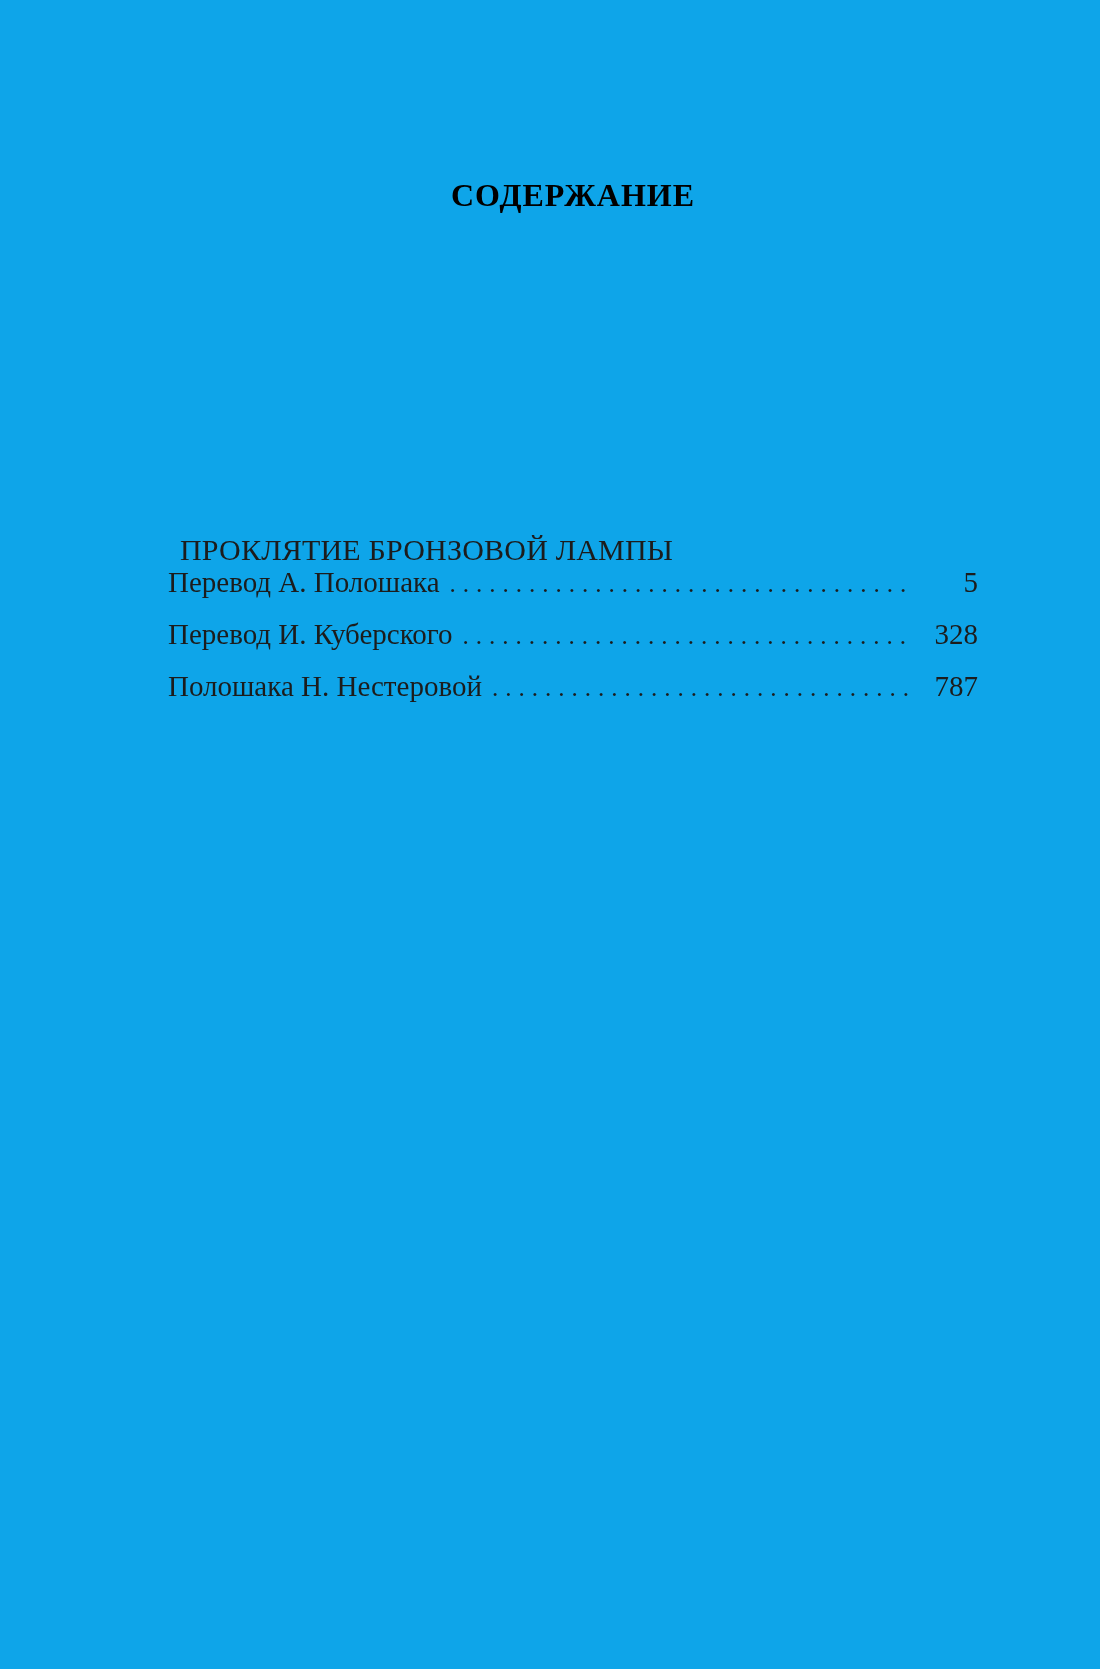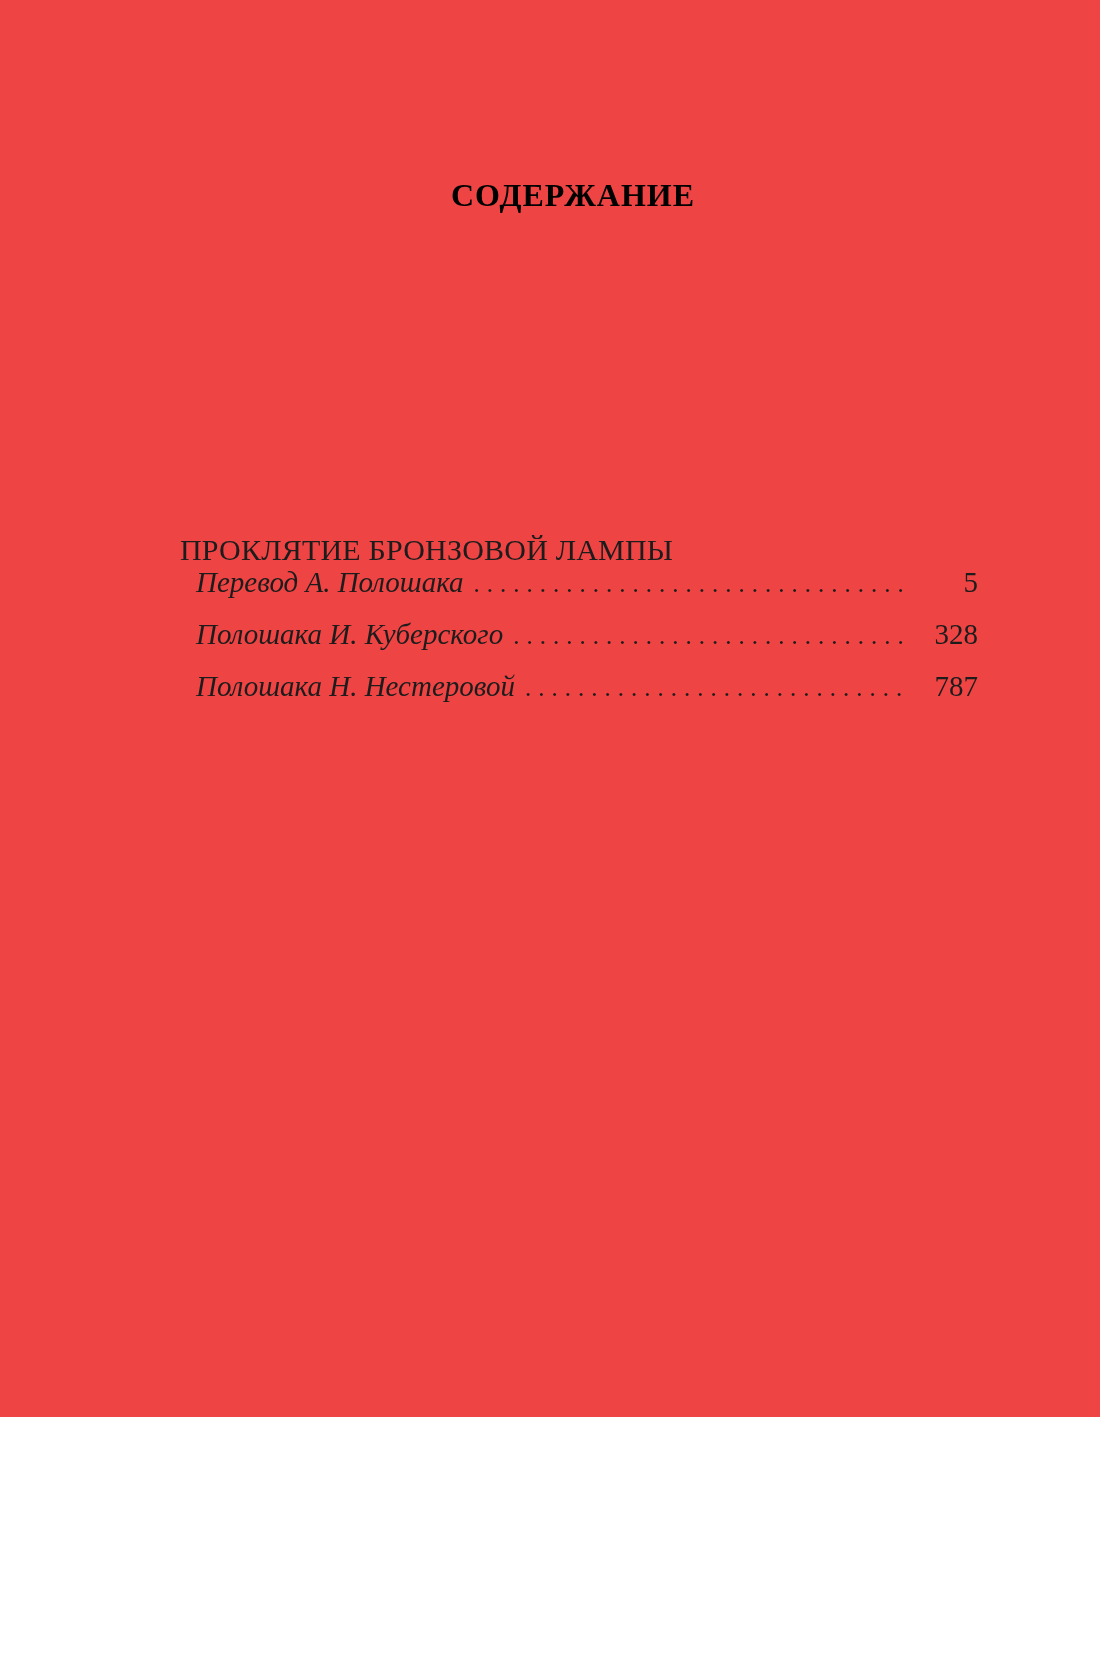--- a/index.html
+++ b/index.html
@@ -3,22 +3,22 @@
 <meta charset="utf-8">
 <style>
   html, body {
     margin: 0;
     padding: 0;
     background: #ffffff;
   }
   .page {
     position: relative;
     width: 1100px;
-    height: 1417px;
-    background: #ef4444;
+    height: 1669px;
+    background: #0ea5e9;
     overflow: hidden;
     font-family: "Liberation Serif", serif;
     color: #1c1c1c;
   }
   .content {
     position: absolute;
     left: 168px;
     top: 175px;
     width: 810px;
   }
@@ -46,24 +46,22 @@
     white-space: nowrap;
     margin-left: 12px;
   }
   .entry-line {
     display: flex;
     align-items: baseline;
     font-size: 29px;
     line-height: 33px;
   }
   .translator {
-    font-style: italic;
     white-space: nowrap;
     flex: 0 0 auto;
-    margin-left: 28px;
   }
   .dots {
     flex: 1 1 auto;
     overflow: hidden;
     white-space: nowrap;
     font-size: 25px;
     letter-spacing: 7px;
     margin-left: 10px;
     margin-right: 6px;
     color: #1c1c1c;
@@ -90,21 +88,21 @@
         <div class="entry-title">ПРОКЛЯТИЕ БРОНЗОВОЙ ЛАМПЫ</div>
         <div class="entry-line">
           <span class="translator">Перевод А. Полошака</span>
           <span class="dots">........................................................................................................................</span>
           <span class="pagenum">5</span>
         </div>
       </div>
 
       <div class="entry">
         <div class="entry-line">
-          <span class="translator">Полошака И. Куберского</span>
+          <span class="translator">Перевод И. Куберского</span>
           <span class="dots">........................................................................................................................</span>
           <span class="pagenum">328</span>
         </div>
       </div>
 
       <div class="entry">
         <div class="entry-line">
           <span class="translator">Полошака Н. Нестеровой</span>
           <span class="dots">........................................................................................................................</span>
           <span class="pagenum">787</span>

